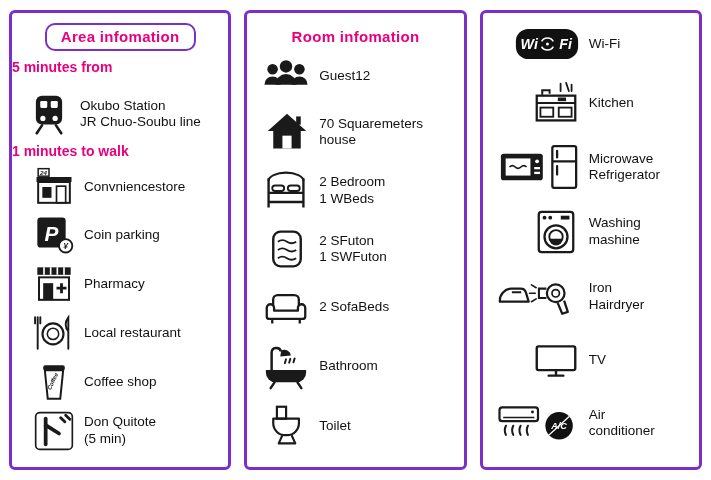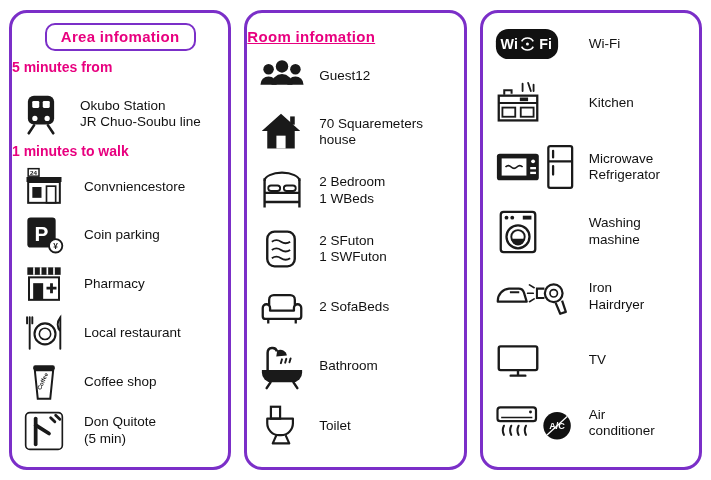--- a/index.html
+++ b/index.html
@@ -1,37 +1,37 @@
 <!DOCTYPE html>
 <html style="--accent-pink: #e8007f; --border-purple: #7b2fc8; --icon-black: #1a1a1a;"><head>
 <meta charset="utf-8">
 <style>
   * { margin:0; padding:0; box-sizing:border-box; }
   html,body { background:#ffffff; }
   body { font-family:"Liberation Sans", sans-serif; }
   .canvas { width:711px; height:480px; background:#fff; display:flex; gap:13px; padding:10px 9px; }
   .panel {
-    flex:1; border:3px solid var(--border-purple,#7b2fc8); border-radius:18px;
+    flex:1; border:3px solid var(--border-purple,#7b2fc8); border-radius:6px;
     background:#fff; display:flex; flex-direction:column; overflow:hidden;
   }
   .title-box {
     align-self:center; margin-top:10px; border:2.5px solid var(--border-purple,#7b2fc8);
     border-radius:10px; padding:3px 14px;
   }
   .title-text, .panel-title {
     color:var(--accent-pink,#e8007f); font-weight:bold; font-size:15px; letter-spacing:.3px;
   }
-  .panel-title { text-align:left; margin-top:15px;text-decoration:underline; }
+  .panel-title { text-align:center; margin-top:15px; }
   .pink-heading {
     color:var(--accent-pink,#e8007f); font-weight:bold; font-size:14px;
     margin-top:8px;
   }
   .rows { flex:1; display:flex; flex-direction:column; justify-content:space-around; padding:4px 4px 12px; }
   .row { display:flex; align-items:center; gap:10px; padding:0 8px; }
-  .icon { width:50px; min-width:50px; display:flex; justify-content:flex-start; align-items:center; }
+  .icon { width:50px; min-width:50px; display:flex; justify-content:flex-end; align-items:center;font-style:italic; }
   .icon.w2 { width:84px; min-width:84px; }
   .label { font-weight:normal; font-size:13.5px; color:#111; white-space:pre-line; line-height:1.22; }
   svg { display:block; }
   svg text { font-family:"Liberation Sans", sans-serif; }
 </style>
 </head>
 <body>
 
 <div class="canvas">
 

